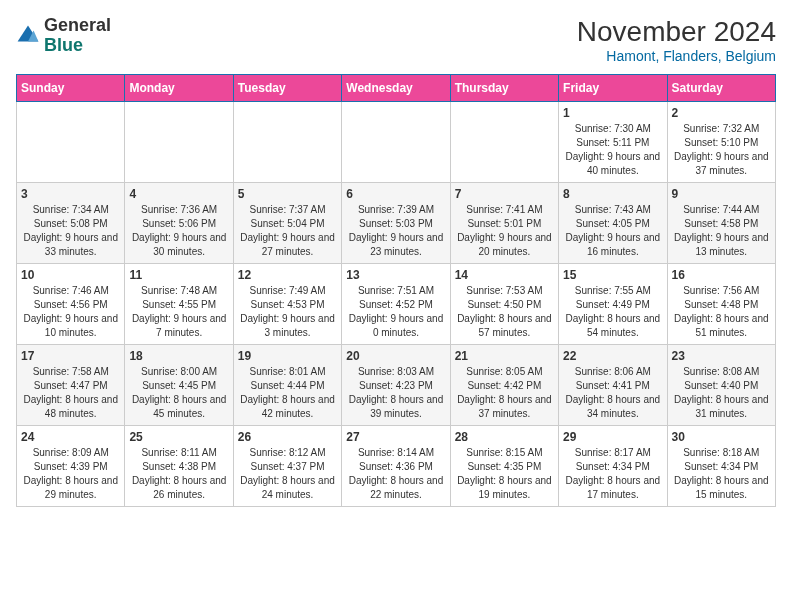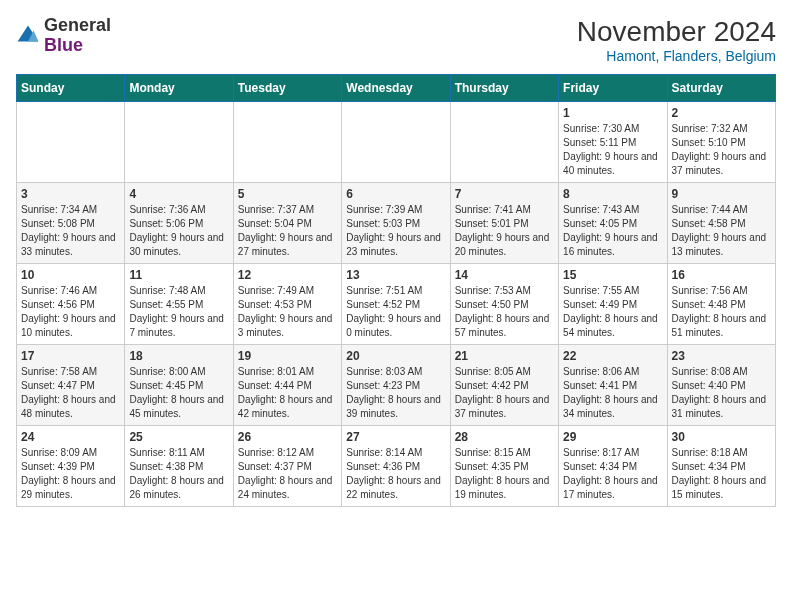--- a/index.html
+++ b/index.html
@@ -20,21 +20,21 @@
       display: flex;
       align-items: center;
       gap: 4px;
     }
     .logo-text {
       font-size: 18px;
       font-weight: bold;
       line-height: 1.1;
     }
     .logo-general { color: #333; }
-    .logo-blue { color: #701a75; }
+    .logo-blue { color: #0f766e; }
     .logo-icon {
       width: 24px;
       height: 24px;
     }
     .title-area {
       text-align: right;
     }
     .month-title {
       font-size: 28px;
       font-weight: normal;
@@ -43,21 +43,21 @@
     .subtitle {
       font-size: 14px;
       color: #0369a1;
     }
     .calendar {
       width: 100%;
       border-collapse: collapse;
       font-size: 11px;
     }
     .calendar th {
-      background: #0f766e;
+      background: #ec4899;
       color: #fff;
       padding: 6px 4px;
       text-align: left;
       font-size: 12px;
       font-weight: bold;
       border: 1px solid #1a6faf;
     }
     .calendar td {
       vertical-align: top;
       padding: 4px;
@@ -73,20 +73,21 @@
     }
     .day-number {
       font-weight: bold;
       font-size: 12px;
       margin-bottom: 2px;
     }
     .day-info {
       font-size: 10px;
       line-height: 1.4;
       color: #333;
+      text-align: center;
     }
     .empty-cell {
       background: #fff !important;
     }
   </style>
 </head>
 <body>
 
 <div class="header-area">
   <div class="logo">

